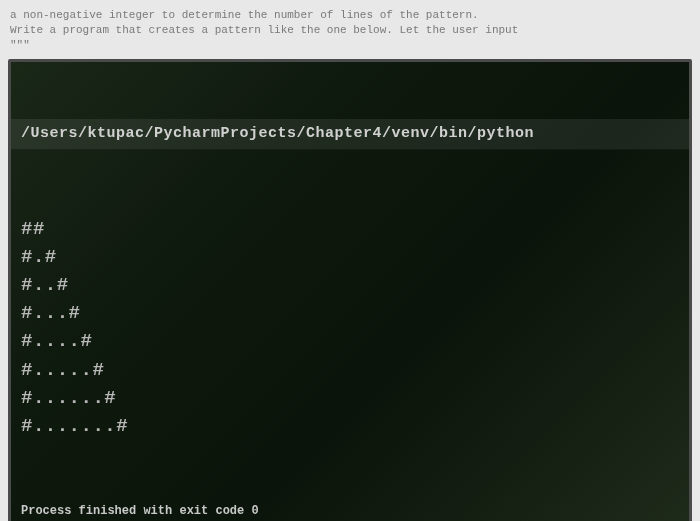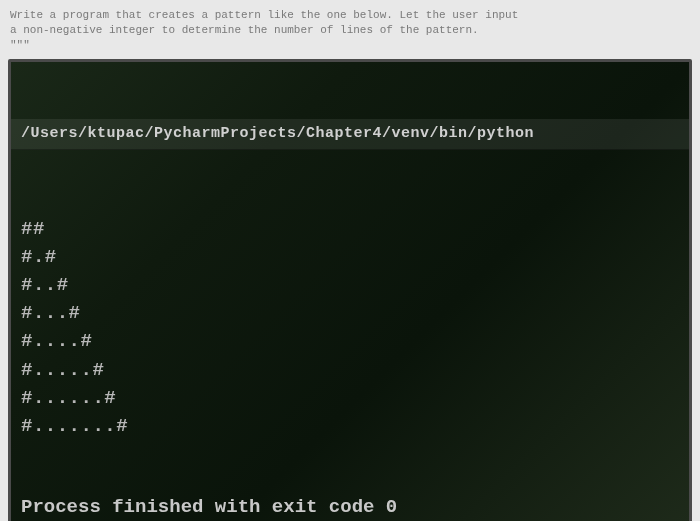--- a/index.html
+++ b/index.html
@@ -63,30 +63,30 @@
       color: #b8b8b8;
       line-height: 1.48;
       margin-top: 2px;
     }
     .exit-line {
       position: absolute;
       bottom: 6px;
       left: 10px;
       color: #c8c8c8;
       font-family: "Consolas", "Menlo", "Courier New", monospace;
-      font-size: 19px;
+      font-size: 12px;
       font-weight: bold;
     }
   </style>
 </head>
 <body>
 
 <div class="header-area">
+  <div class="docstring">a non-negative integer to determine the number of lines of the pattern.</div>
   <div class="docstring">Write a program that creates a pattern like the one below. Let the user input</div>
-  <div class="docstring">a non-negative integer to determine the number of lines of the pattern.</div>
   <div class="docstring">"""</div>
 </div>
 
 <div class="terminal-frame">
   <div class="terminal-content">
     <div class="path-line">/Users/ktupac/PycharmProjects/Chapter4/venv/bin/python</div>
     <div class="pattern-block" id="pattern-container"><div>##</div><div>#.#</div><div>#..#</div><div>#...#</div><div>#....#</div><div>#.....#</div><div>#......#</div><div>#.......#</div></div>
   </div>
   <div class="exit-line">Process finished with exit code 0</div>
 </div>

